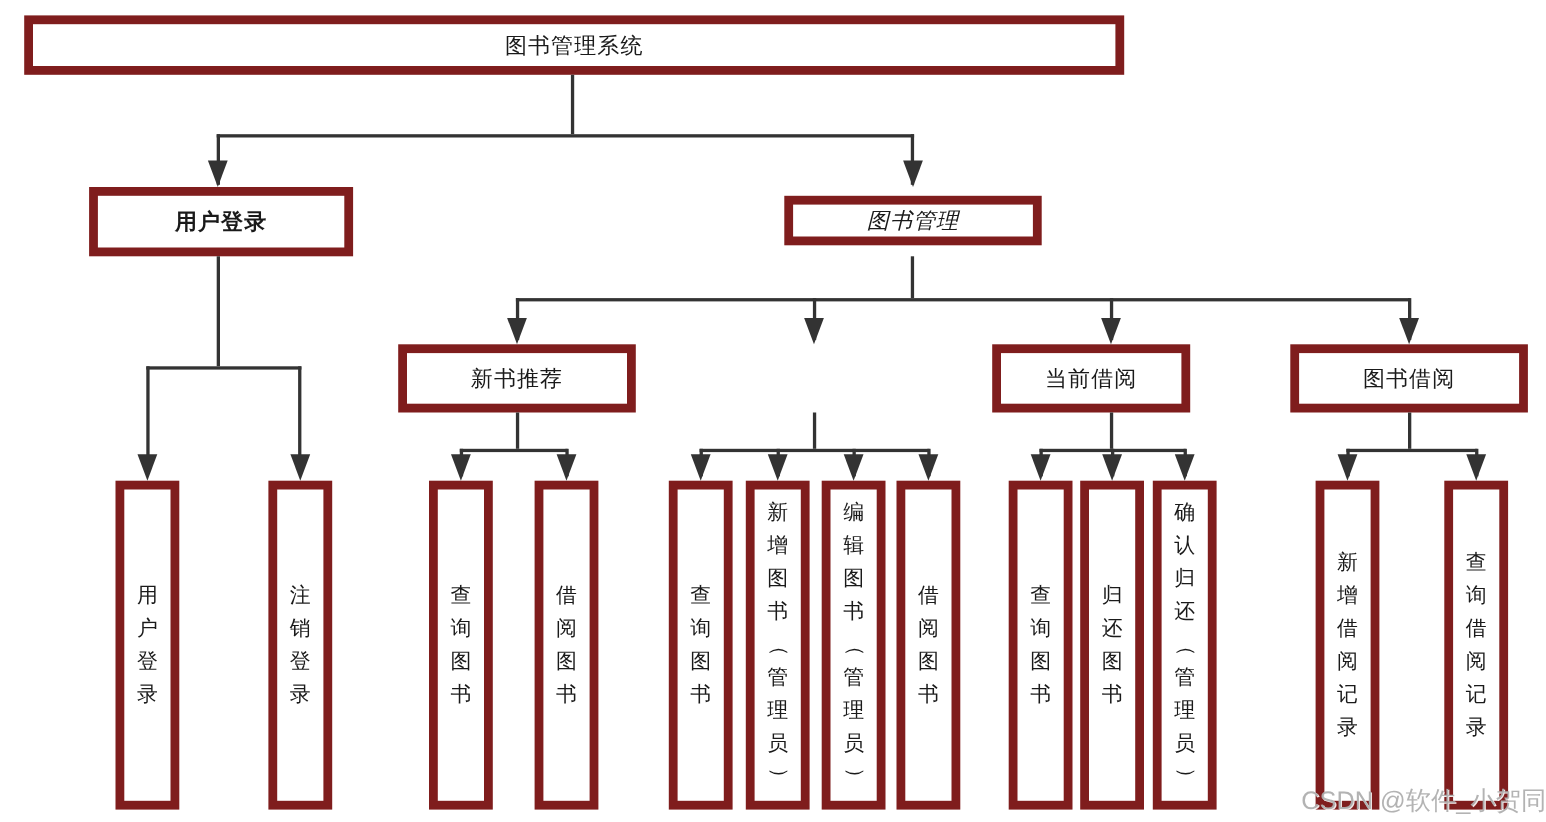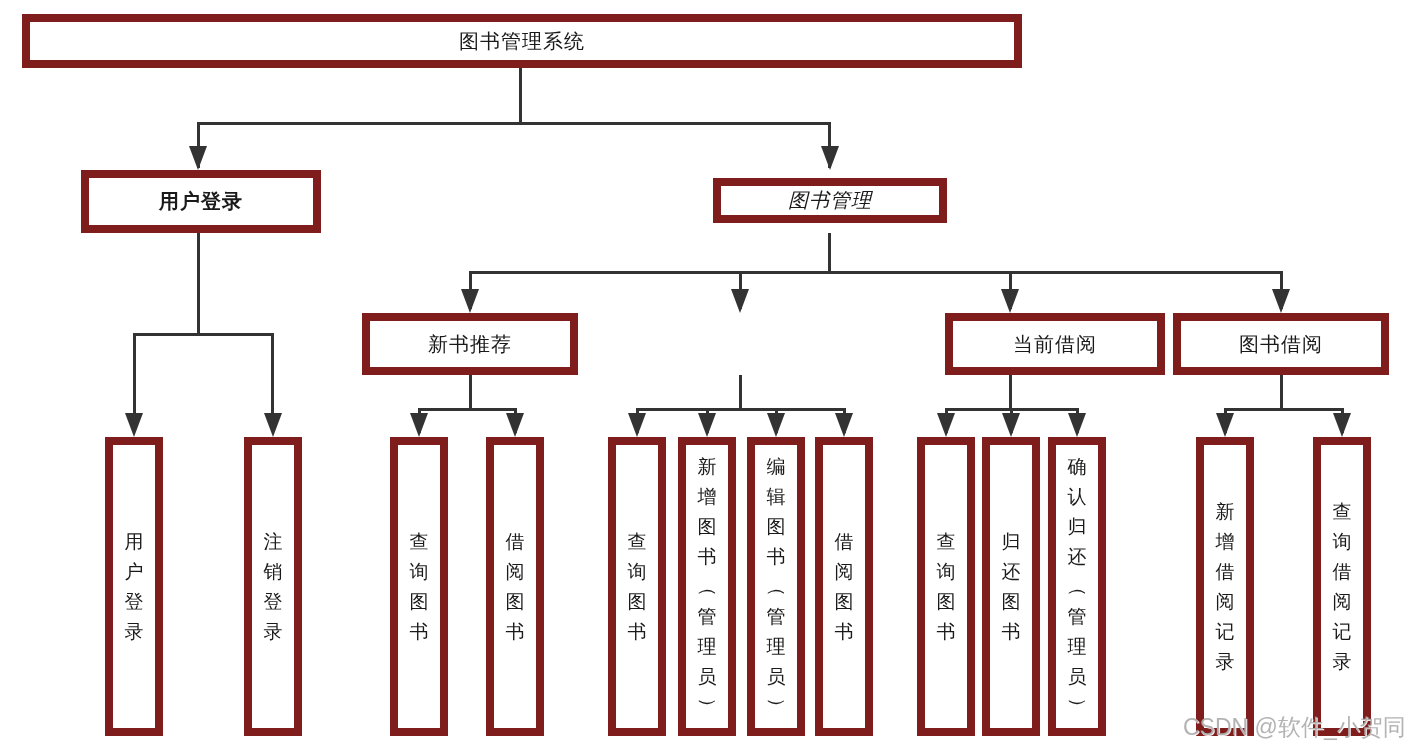--- a/index.html
+++ b/index.html
@@ -71,21 +71,21 @@
   <div class="box" style="left:81px; top:170px; width:240px; height:63px;font-weight:bold;">
     <span class="h-label">用户登录</span>
   </div>
   <div class="box" style="left:713px; top:178px; width:234px; height:45px;font-style:italic;">
     <span class="h-label">图书管理</span>
   </div>
 
   <div class="box" style="left:362px; top:313px; width:216px; height:62px;">
     <span class="h-label">新书推荐</span>
   </div>
-  <div class="box" style="left:902px; top:313px; width:220px; height:62px;margin-left:43px;">
+  <div class="box" style="left:902px; top:313px; width:180px; height:62px;">
     <span class="h-label">当前借阅</span>
   </div>
   <div class="box" style="left:1173px; top:313px; width:216px; height:62px;">
     <span class="h-label">图书借阅</span>
   </div>
 
   <div class="box" style="left:105px; top:437px; width:58px; height:299px;">
     <span class="v-text">
         <span class="v-char">用</span>
         <span class="v-char">户</span>

